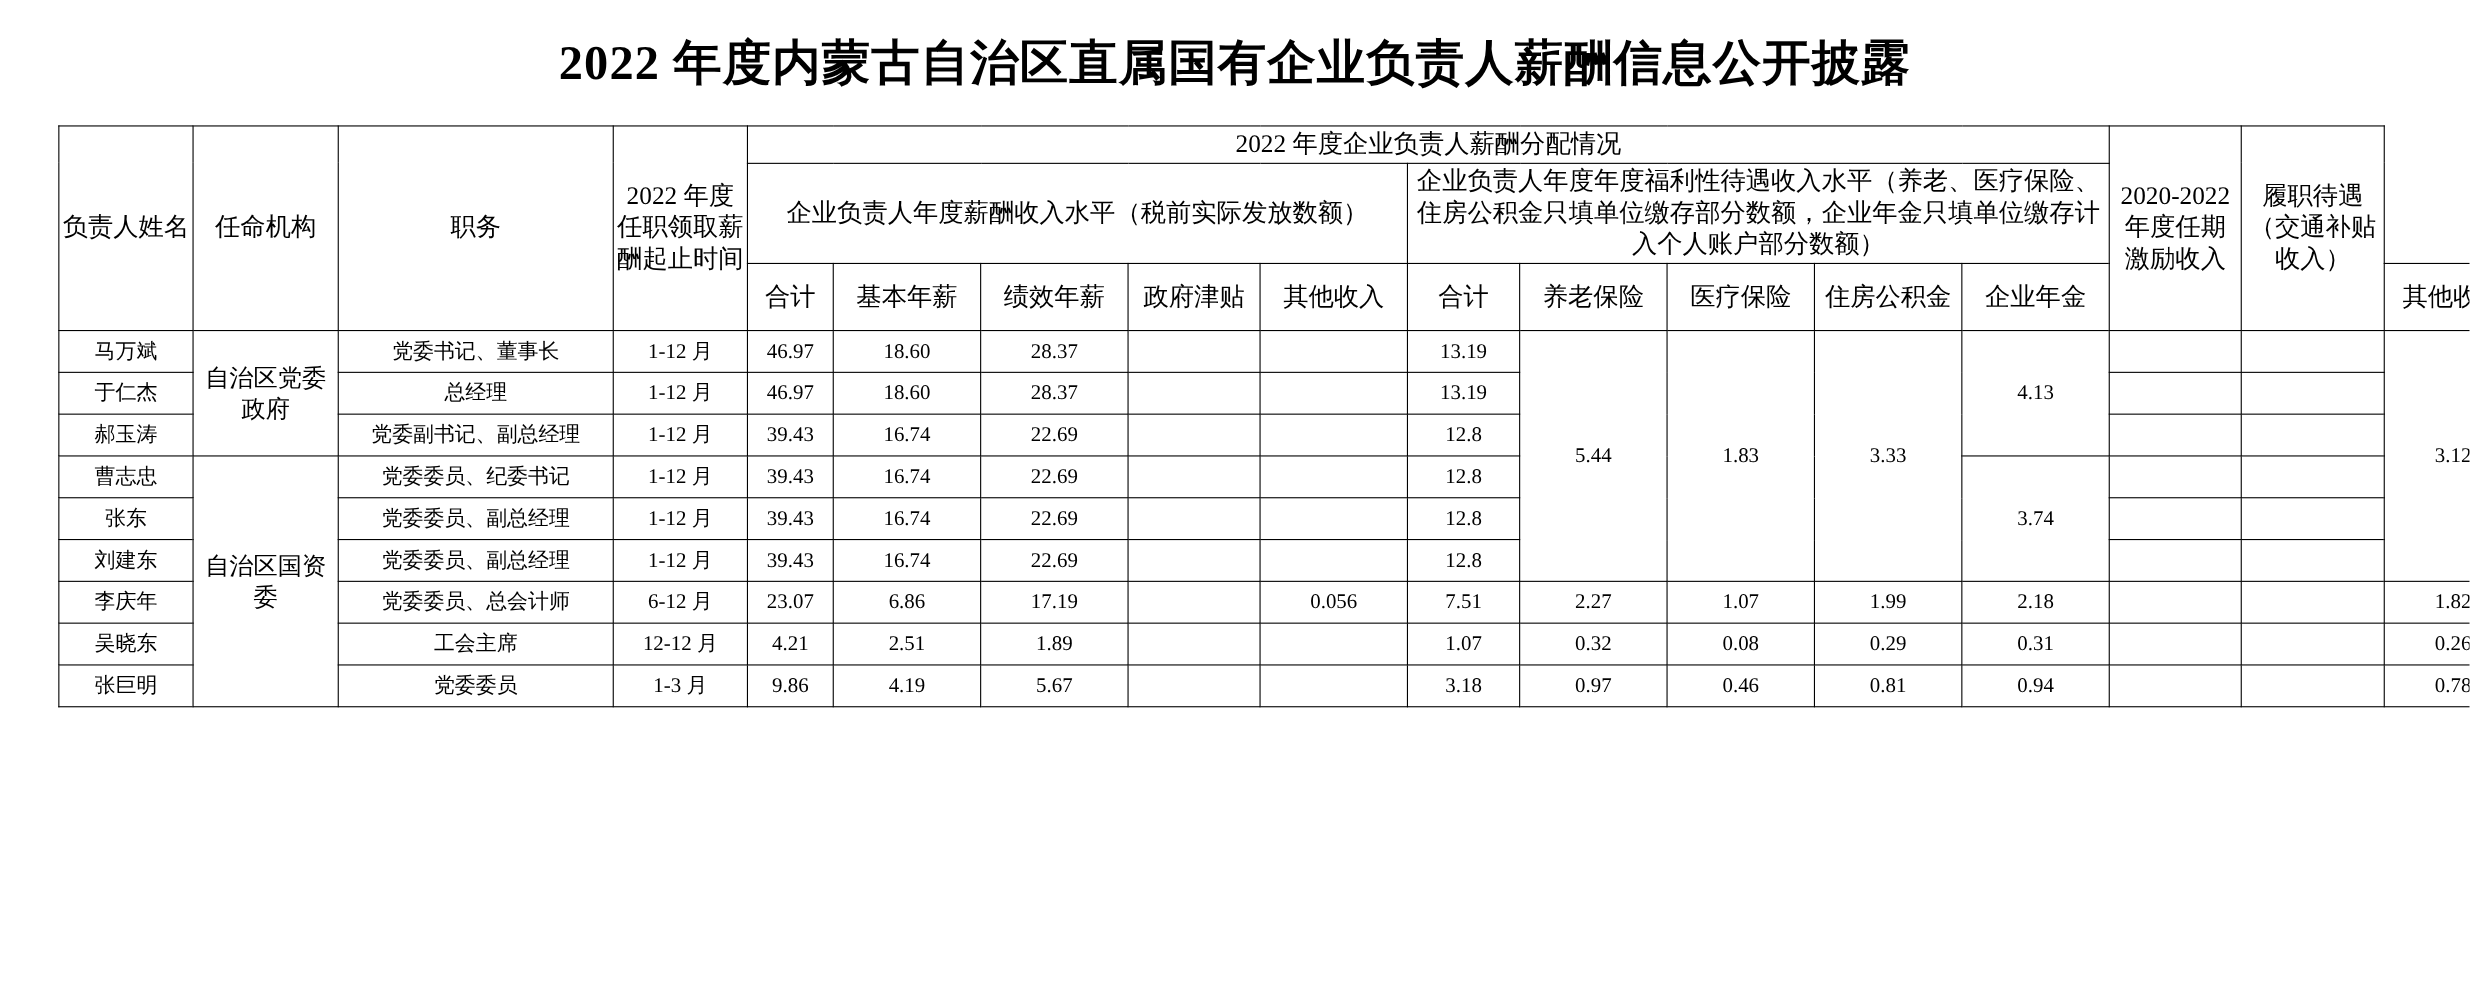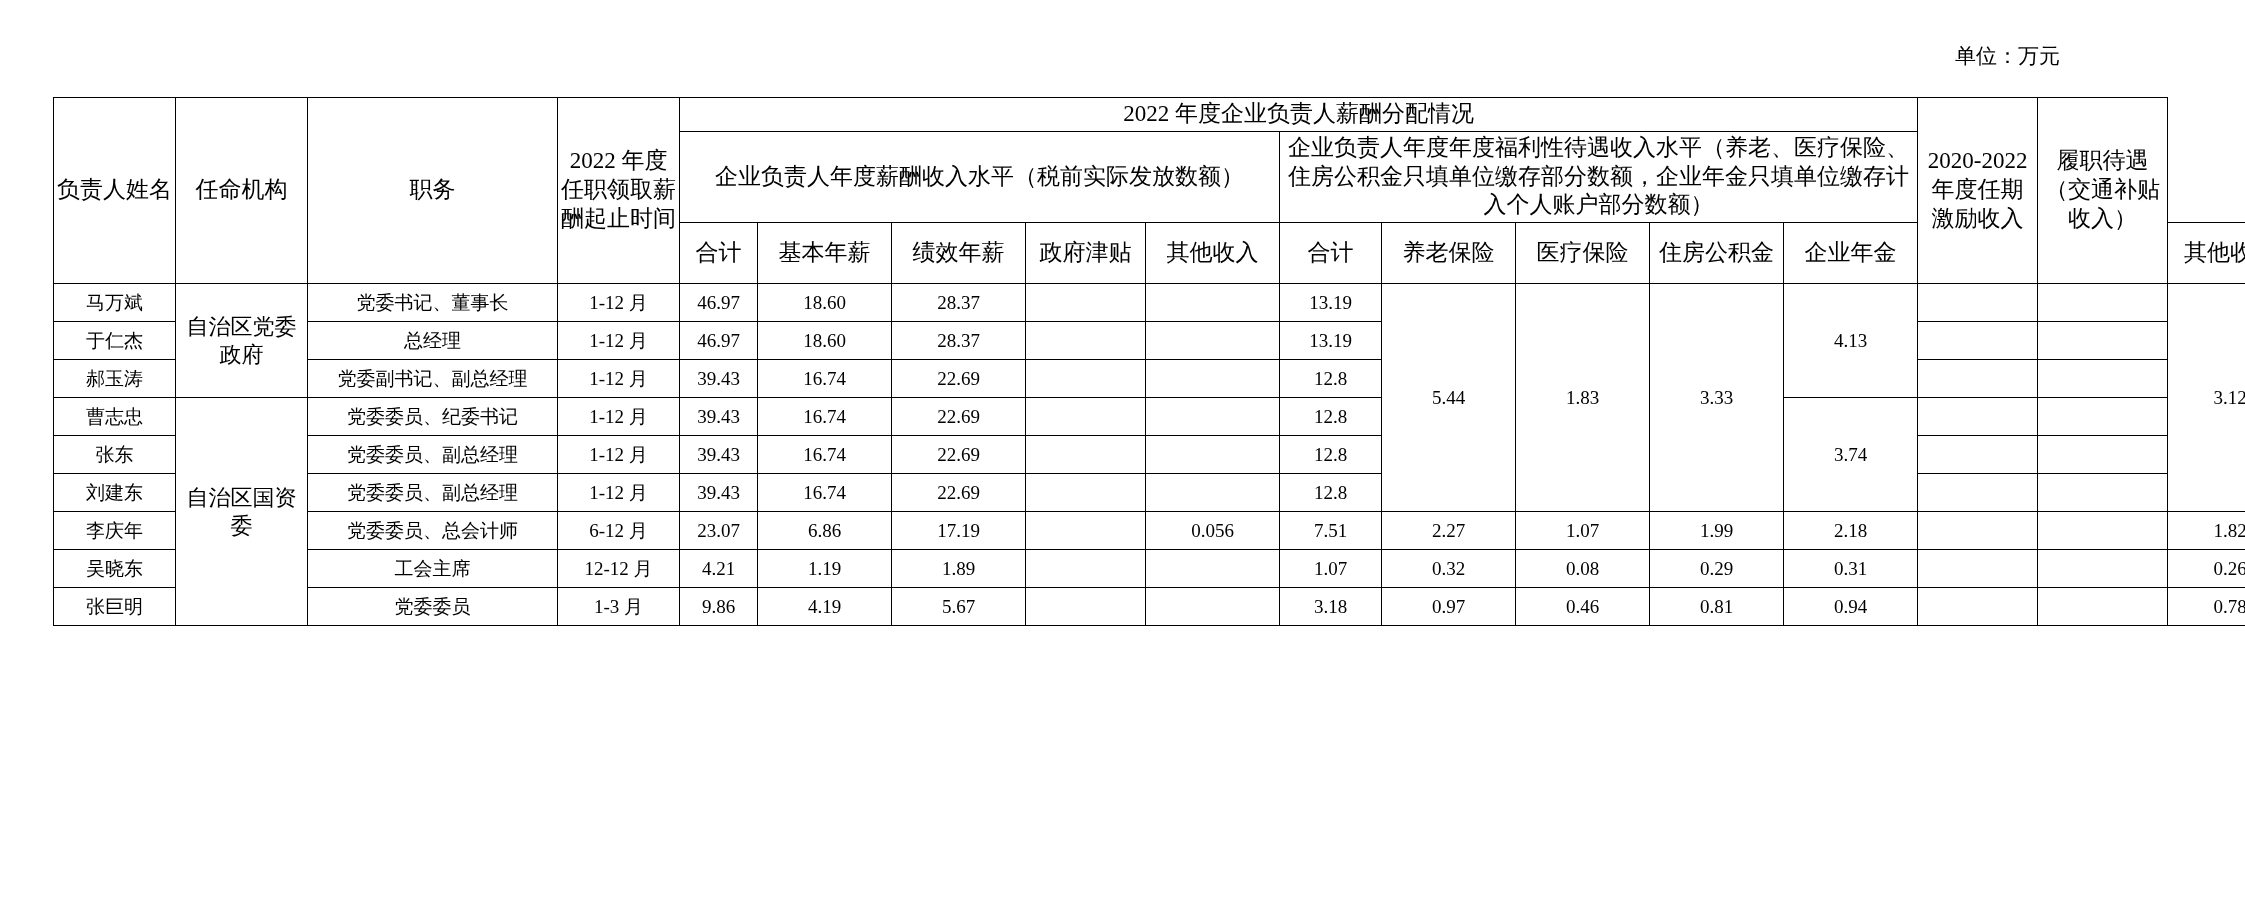--- a/index.html
+++ b/index.html
@@ -72,22 +72,22 @@
   .cell-num {
     font-size: 19px;
   }
   tbody td { height: 33px; }
 </style>
 </head>
 <body>
 
 <div class="page">
 
-
-  <div class="unit-line">单位：万元</div>
+  <h1 class="doc-title">2022 年度内蒙古自治区直属国有企业负责人薪酬信息公开披露</h1>
+
 
   <div class="table-wrap">
     <table class="sal">
       <colgroup>
         <col style="width:122px">
         <col style="width:132px">
         <col style="width:250px">
         <col style="width:122px">
         <col style="width:78px">
         <col style="width:134px">
@@ -244,21 +244,21 @@
           <td class="cell-num"></td>
           <td class="cell-num"></td>
           <td class="cell-num">1.82</td>
         </tr>
 
         <tr>
           <td>吴晓东</td>
           <td>工会主席</td>
           <td>12-12 月</td>
           <td class="cell-num">4.21</td>
-          <td class="cell-num">1.19</td>
+          <td class="cell-num">2.51</td>
           <td class="cell-num">1.89</td>
           <td class="cell-num"></td>
           <td class="cell-num"></td>
           <td class="cell-num">1.07</td>
           <td class="cell-num">0.32</td>
           <td class="cell-num">0.08</td>
           <td class="cell-num">0.29</td>
           <td class="cell-num">0.31</td>
           <td class="cell-num"></td>
           <td class="cell-num"></td>

